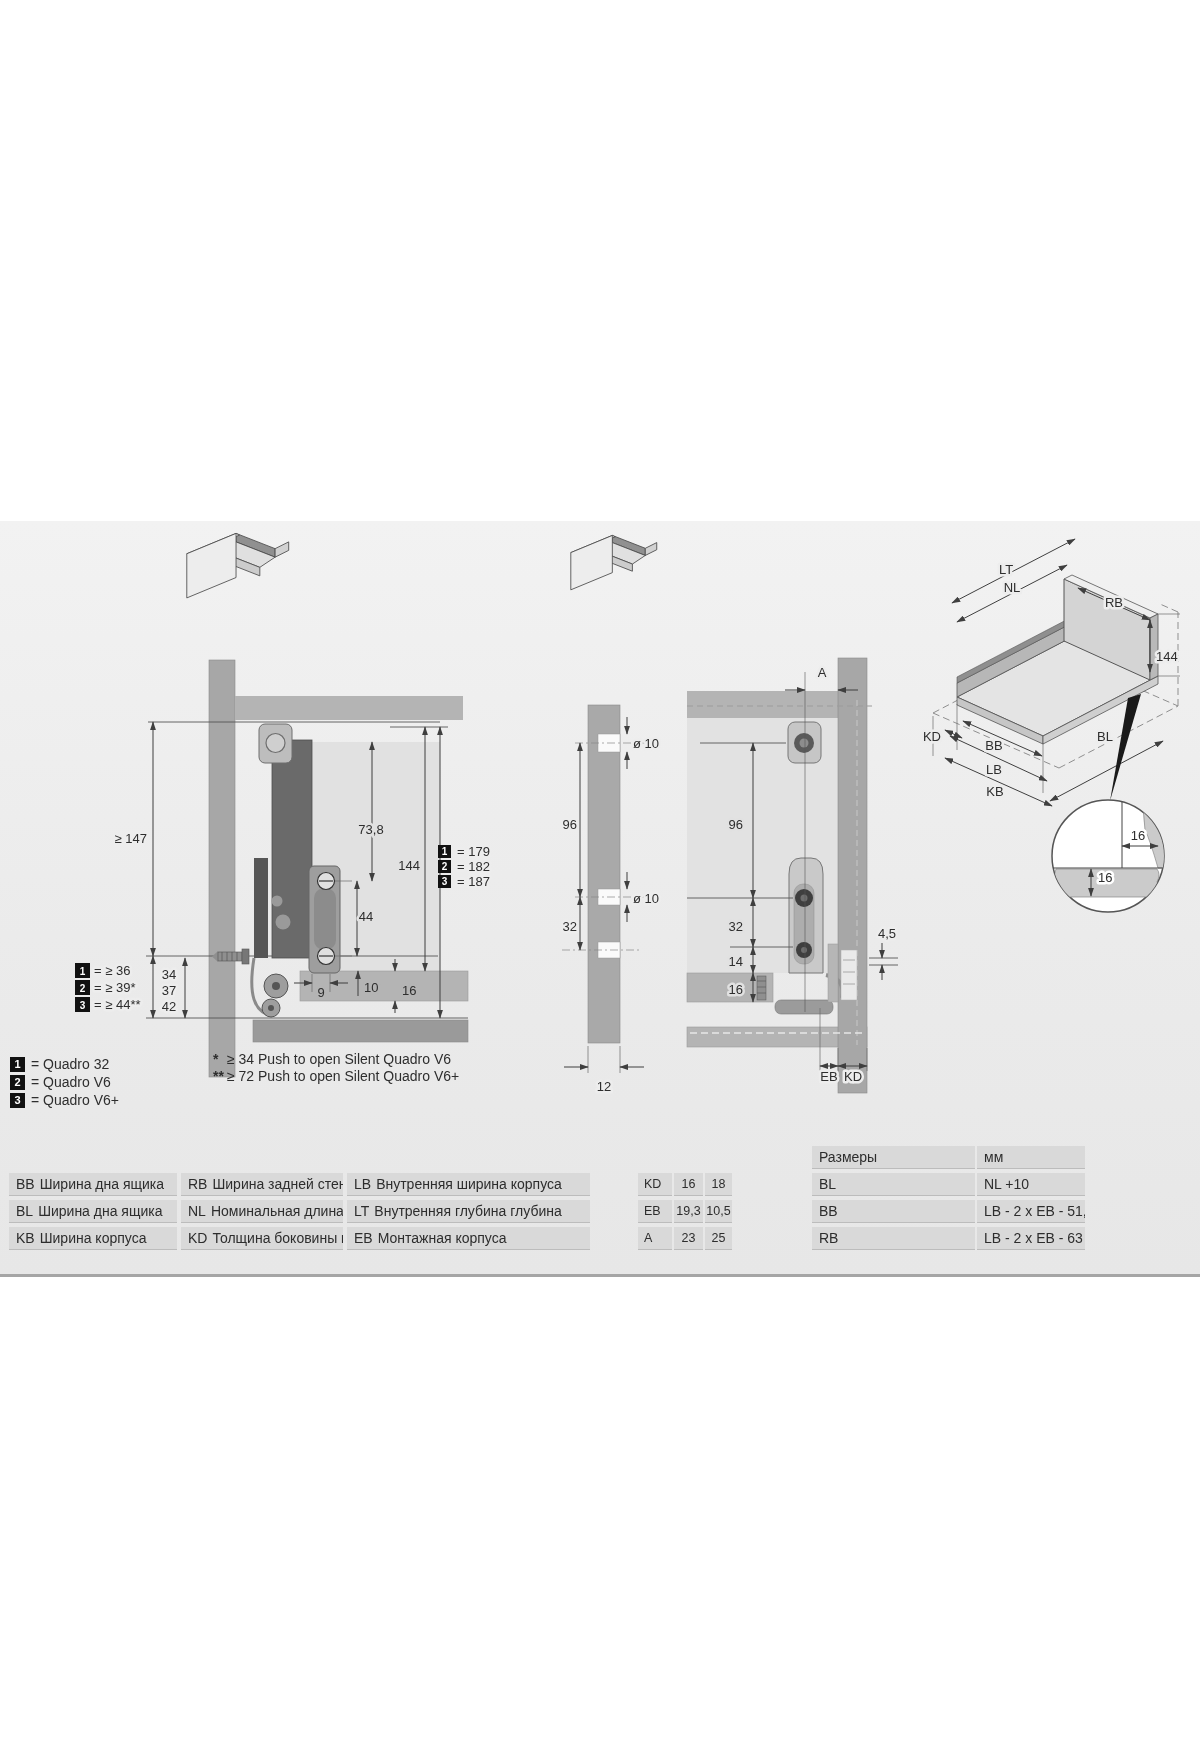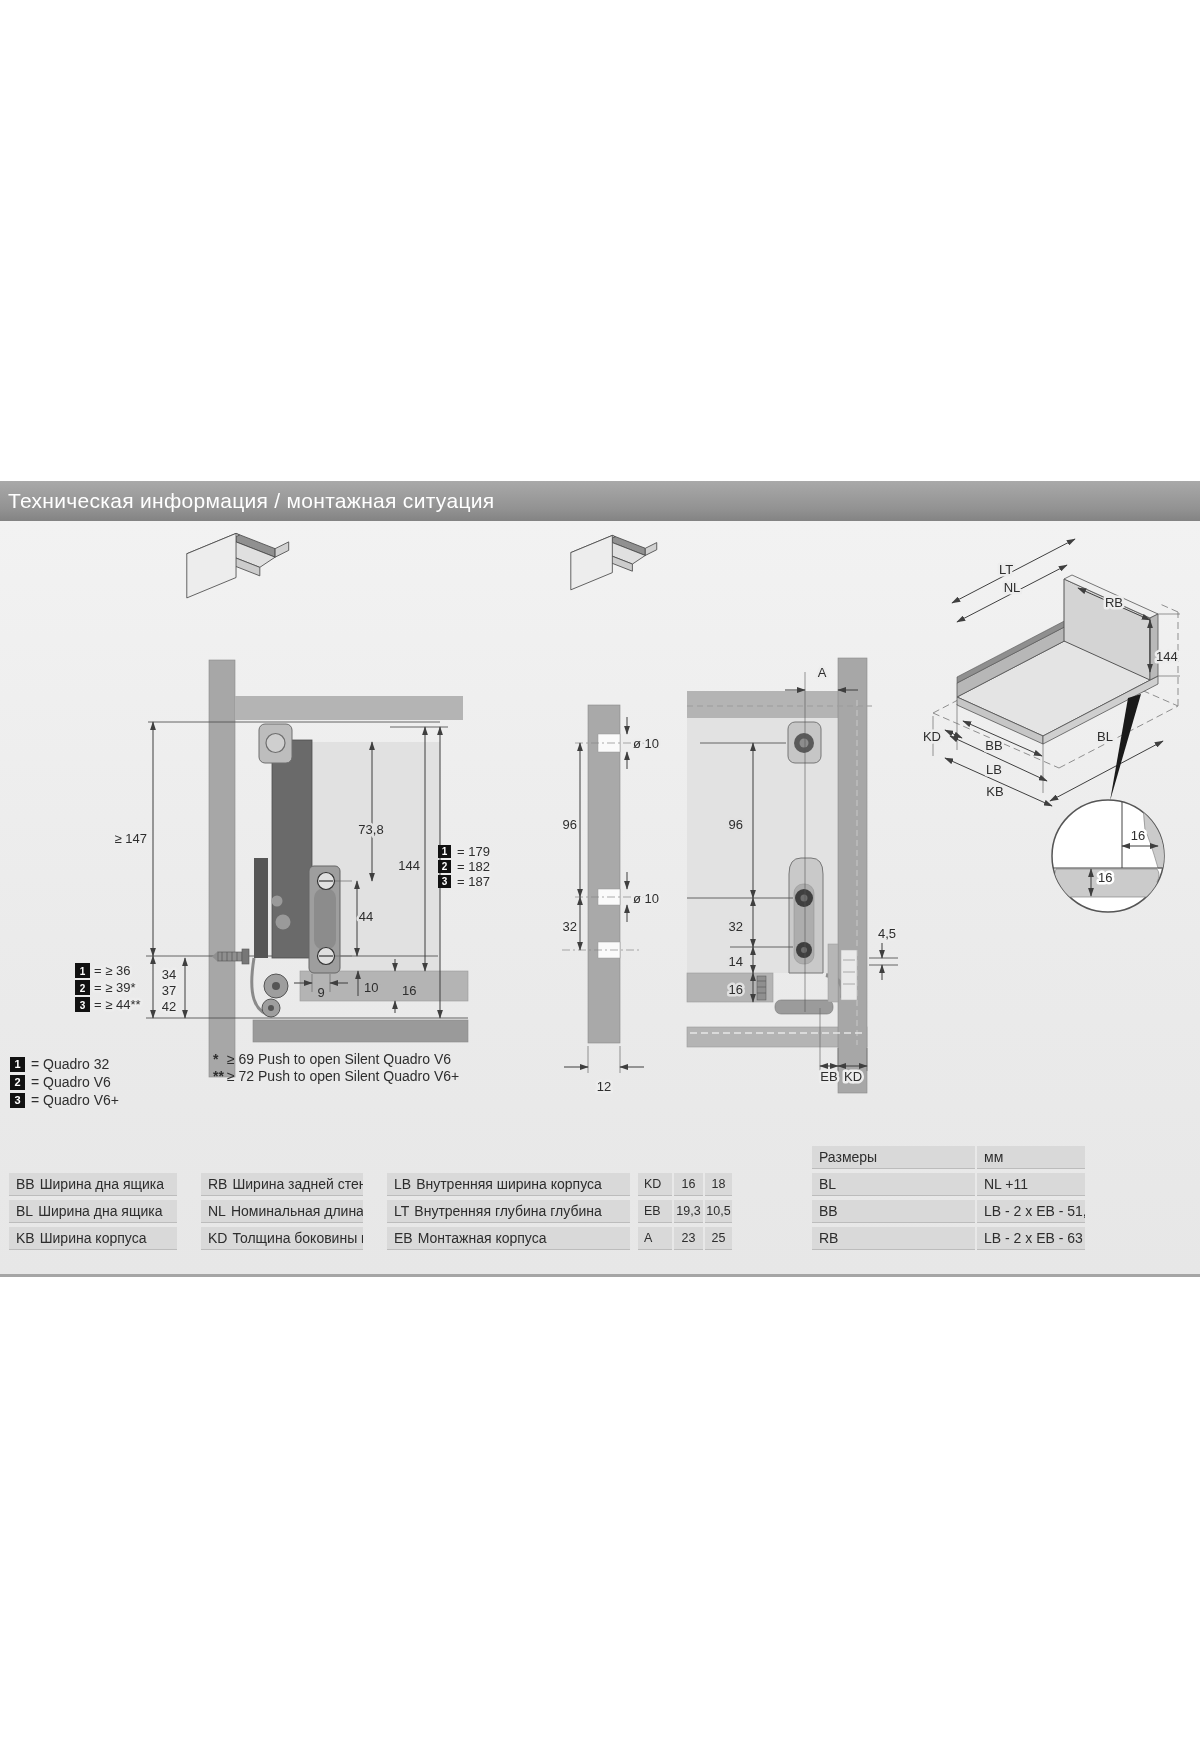--- a/index.html
+++ b/index.html
@@ -42,42 +42,39 @@
       font-size:11px;font-weight:bold;text-align:center;line-height:15px;margin-right:6px;flex:0 0 15px;}
   .footnotes{position:absolute;left:213px;top:1051px;font-size:14px;}
   .footnotes .row{height:17px;display:flex;align-items:baseline;}
   .fn-m{font-weight:bold;width:14px;flex:0 0 14px;}
 
   
   .tbl{position:absolute;display:grid;}
   .cell{background:#d9d9d9;box-shadow:inset 0 -1px 0 #bcbcbc;font-size:14px;
         line-height:23px;padding-left:7px;white-space:nowrap;overflow:hidden;color:#2d2d2d;}
   .cell .code{margin-right:5px;}
-  #glossary{left:9px;top:1173px;grid-template-columns:168px 162px 243px;grid-auto-rows:23px;gap:4px 24px;}
+  #glossary{left:9px;top:1173px;grid-template-columns:168px 162px 243px;grid-auto-rows:23px;gap:4px 4px;}
   #values{left:638px;top:1173px;grid-template-columns:34px 29px 27px;grid-auto-rows:23px;gap:4px 2px;}
   #values .cell{padding-left:0;text-align:center;font-size:12.5px;}
   #values .cell.lab{text-align:left;padding-left:6px;}
   #dimtable{left:812px;top:1146px;grid-template-columns:163px 108px;grid-auto-rows:23px;gap:4px 2px;}
 </style>
 </head>
 <body>
 
 <div class="page">
 
   <svg width="0" height="0">
     <defs>
       <marker id="ar" viewBox="0 0 12 8" refX="11" refY="4" markerWidth="9" markerHeight="6" orient="auto-start-reverse">
         <path d="M0,0 L12,4 L0,8 z" fill="#3f3f3f"></path>
       </marker>
     </defs>
   </svg>
 
-  <div class="titlebar">
-    <span class="t">Техническая информация / монтажная ситуация</span>
-  </div>
 
   <div class="content"></div>
 
   <svg style="left:178px;top:520px;" width="120" height="95" viewBox="0 0 130 100">
     <g transform="translate(4,2) scale(0.92)" stroke="#4a4a4a" stroke-width="1">
       <polygon points="64,22 110,40 110,30 64,12" fill="#909090"></polygon>
       <polygon points="110,40 126,32 126,22 110,30" fill="#d2d2d2"></polygon>
       <polygon points="64,22 110,40 92,52 46,34" fill="#e0e0e0"></polygon>
       <polygon points="46,34 92,52 92,62 46,44" fill="#cccccc"></polygon>
       <polygon points="6,36 64,12 68,14 10,38" fill="#f7f7f7"></polygon>
@@ -375,21 +372,21 @@
     </div>
     <div class="row">
       <span class="sq">3</span>
       <span>= Quadro V6+</span>
     </div>
   </div>
 
   <div class="footnotes">
     <div class="row">
       <span class="fn-m">*</span>
-      <span>≥ 69 Push to open Silent Quadro V6</span>
+      <span>≥ 34 Push to open Silent Quadro V6</span>
     </div>
     <div class="row">
       <span class="fn-m">**</span>
       <span>≥ 72 Push to open Silent Quadro V6+</span>
     </div>
   </div>
 
   <div id="glossary" class="tbl">
     <div class="cell"><span class="code">BB</span><span>Ширина дна ящика</span></div>
     <div class="cell"><span class="code">RB</span><span>Ширина задней стенки</span></div>
@@ -411,20 +408,20 @@
     <div class="cell">10,5</div>
     <div class="cell lab">A</div>
     <div class="cell">23</div>
     <div class="cell">25</div>
   </div>
 
   <div id="dimtable" class="tbl">
     <div class="cell">Размеры</div>
     <div class="cell">мм</div>
     <div class="cell">BL</div>
-    <div class="cell">NL +11</div>
+    <div class="cell">NL +10</div>
     <div class="cell">BB</div>
     <div class="cell">LB - 2 x EB - 51,5</div>
     <div class="cell">RB</div>
     <div class="cell">LB - 2 x EB - 63</div>
   </div>
 
 </div>
 
 </body></html>

